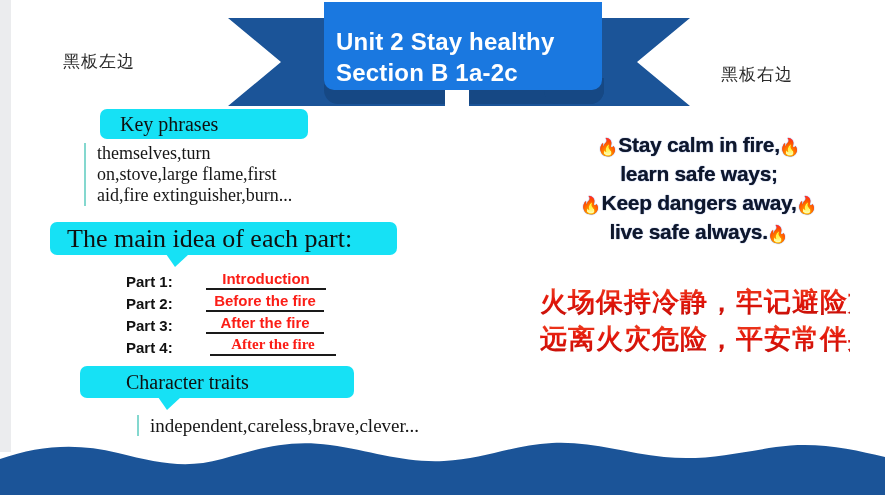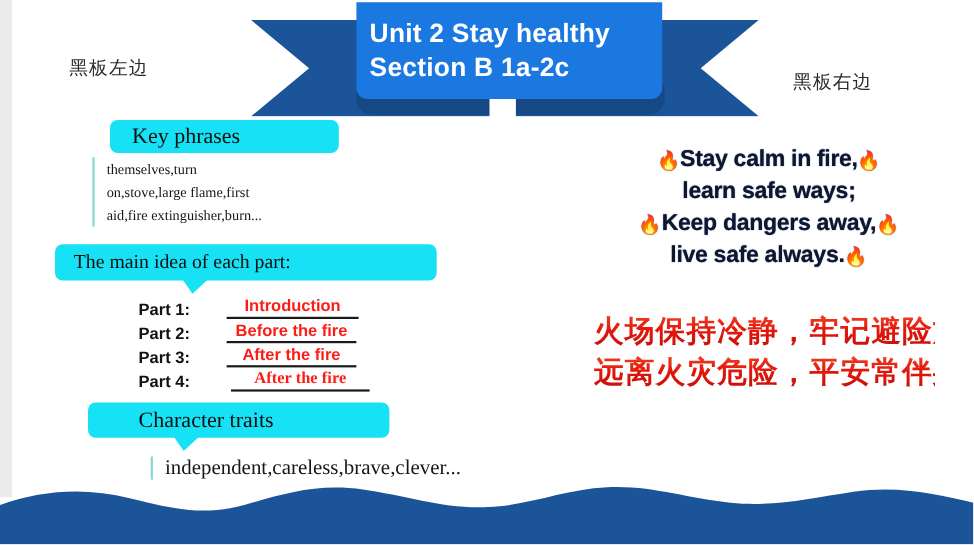--- a/index.html
+++ b/index.html
@@ -33,21 +33,21 @@
     position:absolute;left:217px;top:62px;width:24px;height:28px;background:#ffffff;
   }
   .ribbon-shadow{
     position:absolute;left:96px;top:60px;width:280px;height:26px;
     background:#164884;border-radius:0 0 14px 14px;
   }
   .ribbon-shadow.r2{left:316px;width:60px;}
   .title-card{
     position:absolute;left:96px;top:-16px;width:278px;height:88px;
     background:#1a78e0;border-radius:0 0 10px 10px;
-    display:flex;flex-direction:column;justify-content:center;
+    display:flex;flex-direction:column;justify-content:flex-end;
     padding:2px 0 2px 12px;box-sizing:border-box;
   }
   .title-line{
     font-family:"Liberation Sans",sans-serif;
     font-size:24px;font-weight:600;color:#ffffff;
     line-height:31px;letter-spacing:.2px;white-space:nowrap;
   }
 
   
   .cn-label{
@@ -64,31 +64,31 @@
     display:flex;align-items:center;white-space:nowrap;
   }
   .callout .tail{
     position:absolute;width:0;height:0;bottom:-12px;
     border-left:9px solid transparent;border-right:14px solid transparent;
     border-top:13px solid #16e1f5;
   }
   #callout-key{left:100px;top:109px;width:188px;height:30px;
     font-size:20px;padding-left:20px;}
   #callout-main{left:50px;top:222px;width:330px;height:33px;
-    font-size:18px;padding-left:17px;}
+    font-size:26px;padding-left:17px;}
   #callout-main .tail{left:116px;}
   #callout-char{left:80px;top:366px;width:228px;height:32px;
     font-size:20px;padding-left:46px;}
   #callout-char .tail{left:78px;}
 
   
   .body-block{position:absolute;padding-left:11px;border-left:2px solid #84d8cf;}
   #key-phrases-body{left:84px;top:143px;width:280px;}
   .body-line{
-    font-family:"Liberation Serif",serif;font-size:13px;color:#161616;
+    font-family:"Liberation Serif",serif;font-size:18px;color:#161616;
     line-height:21px;white-space:nowrap;
   }
   #traits-body{left:137px;top:415px;width:390px;}
   #traits-body .body-line{font-size:19px;}
 
   
   .parts{position:absolute;left:126px;top:270px;}
   .part-row{display:flex;align-items:flex-end;height:20px;margin-bottom:2px;gap:24px;}
   .part-label{
     font-family:"Liberation Sans",sans-serif;font-weight:bold;

